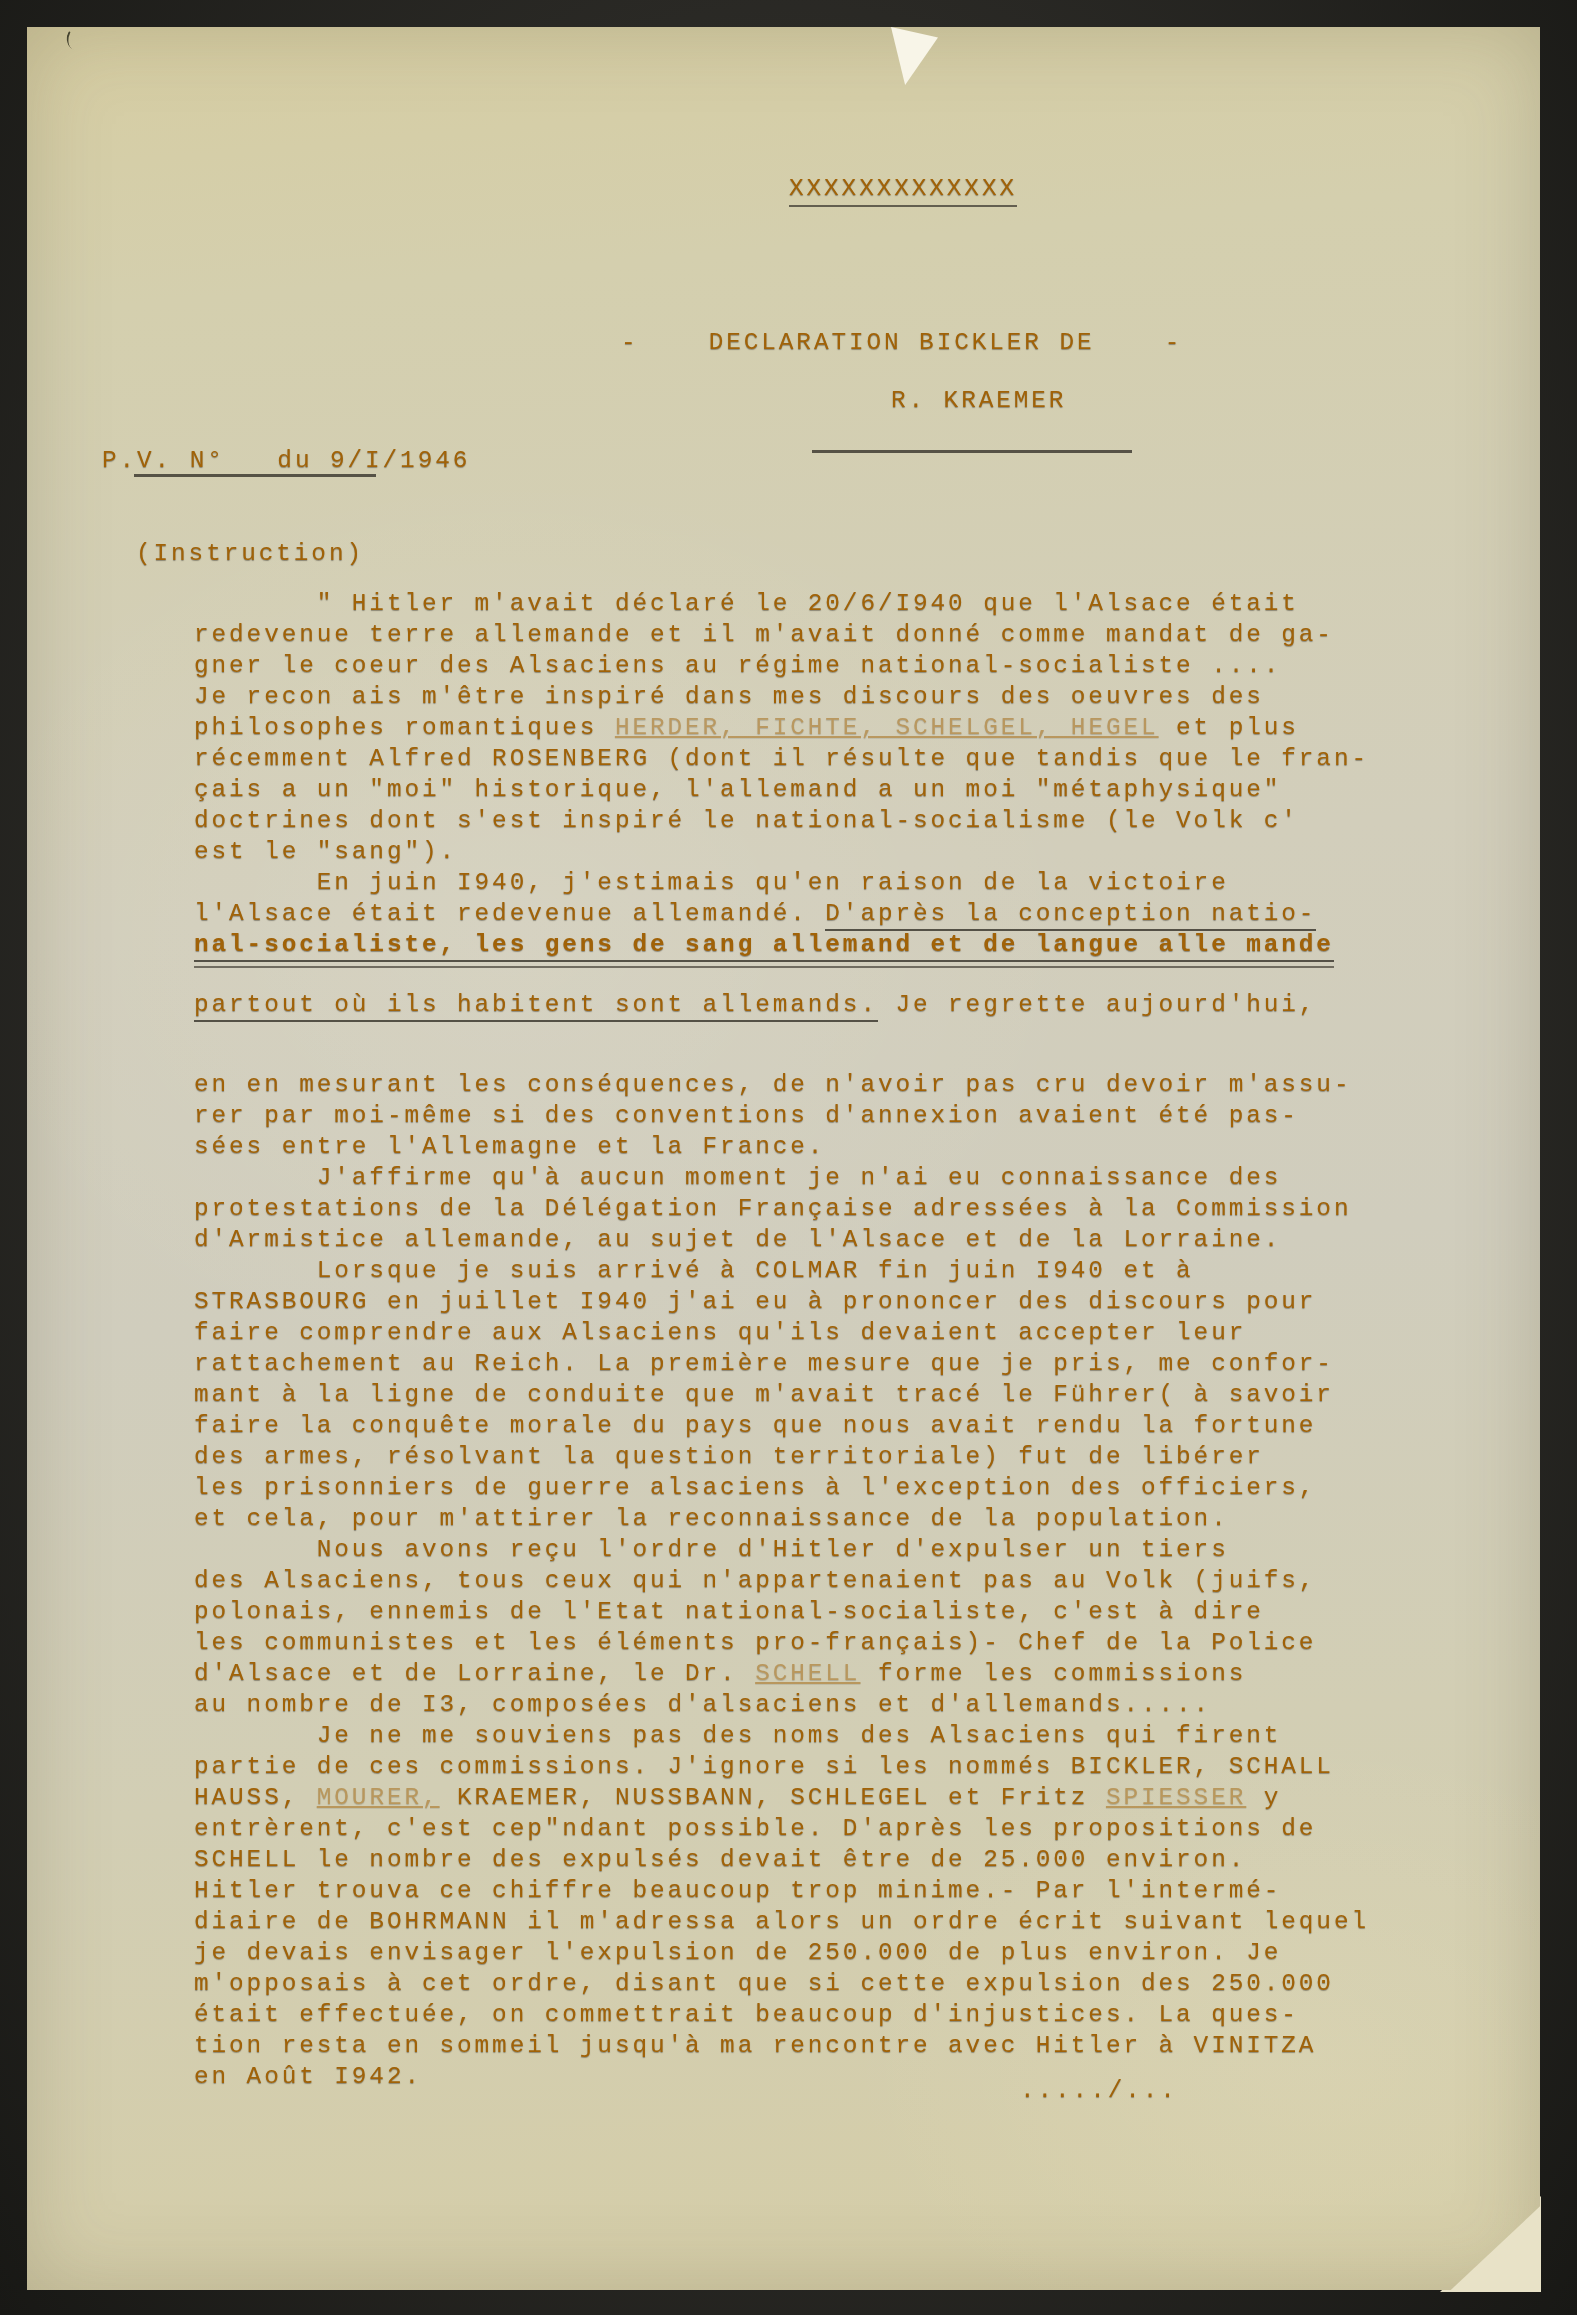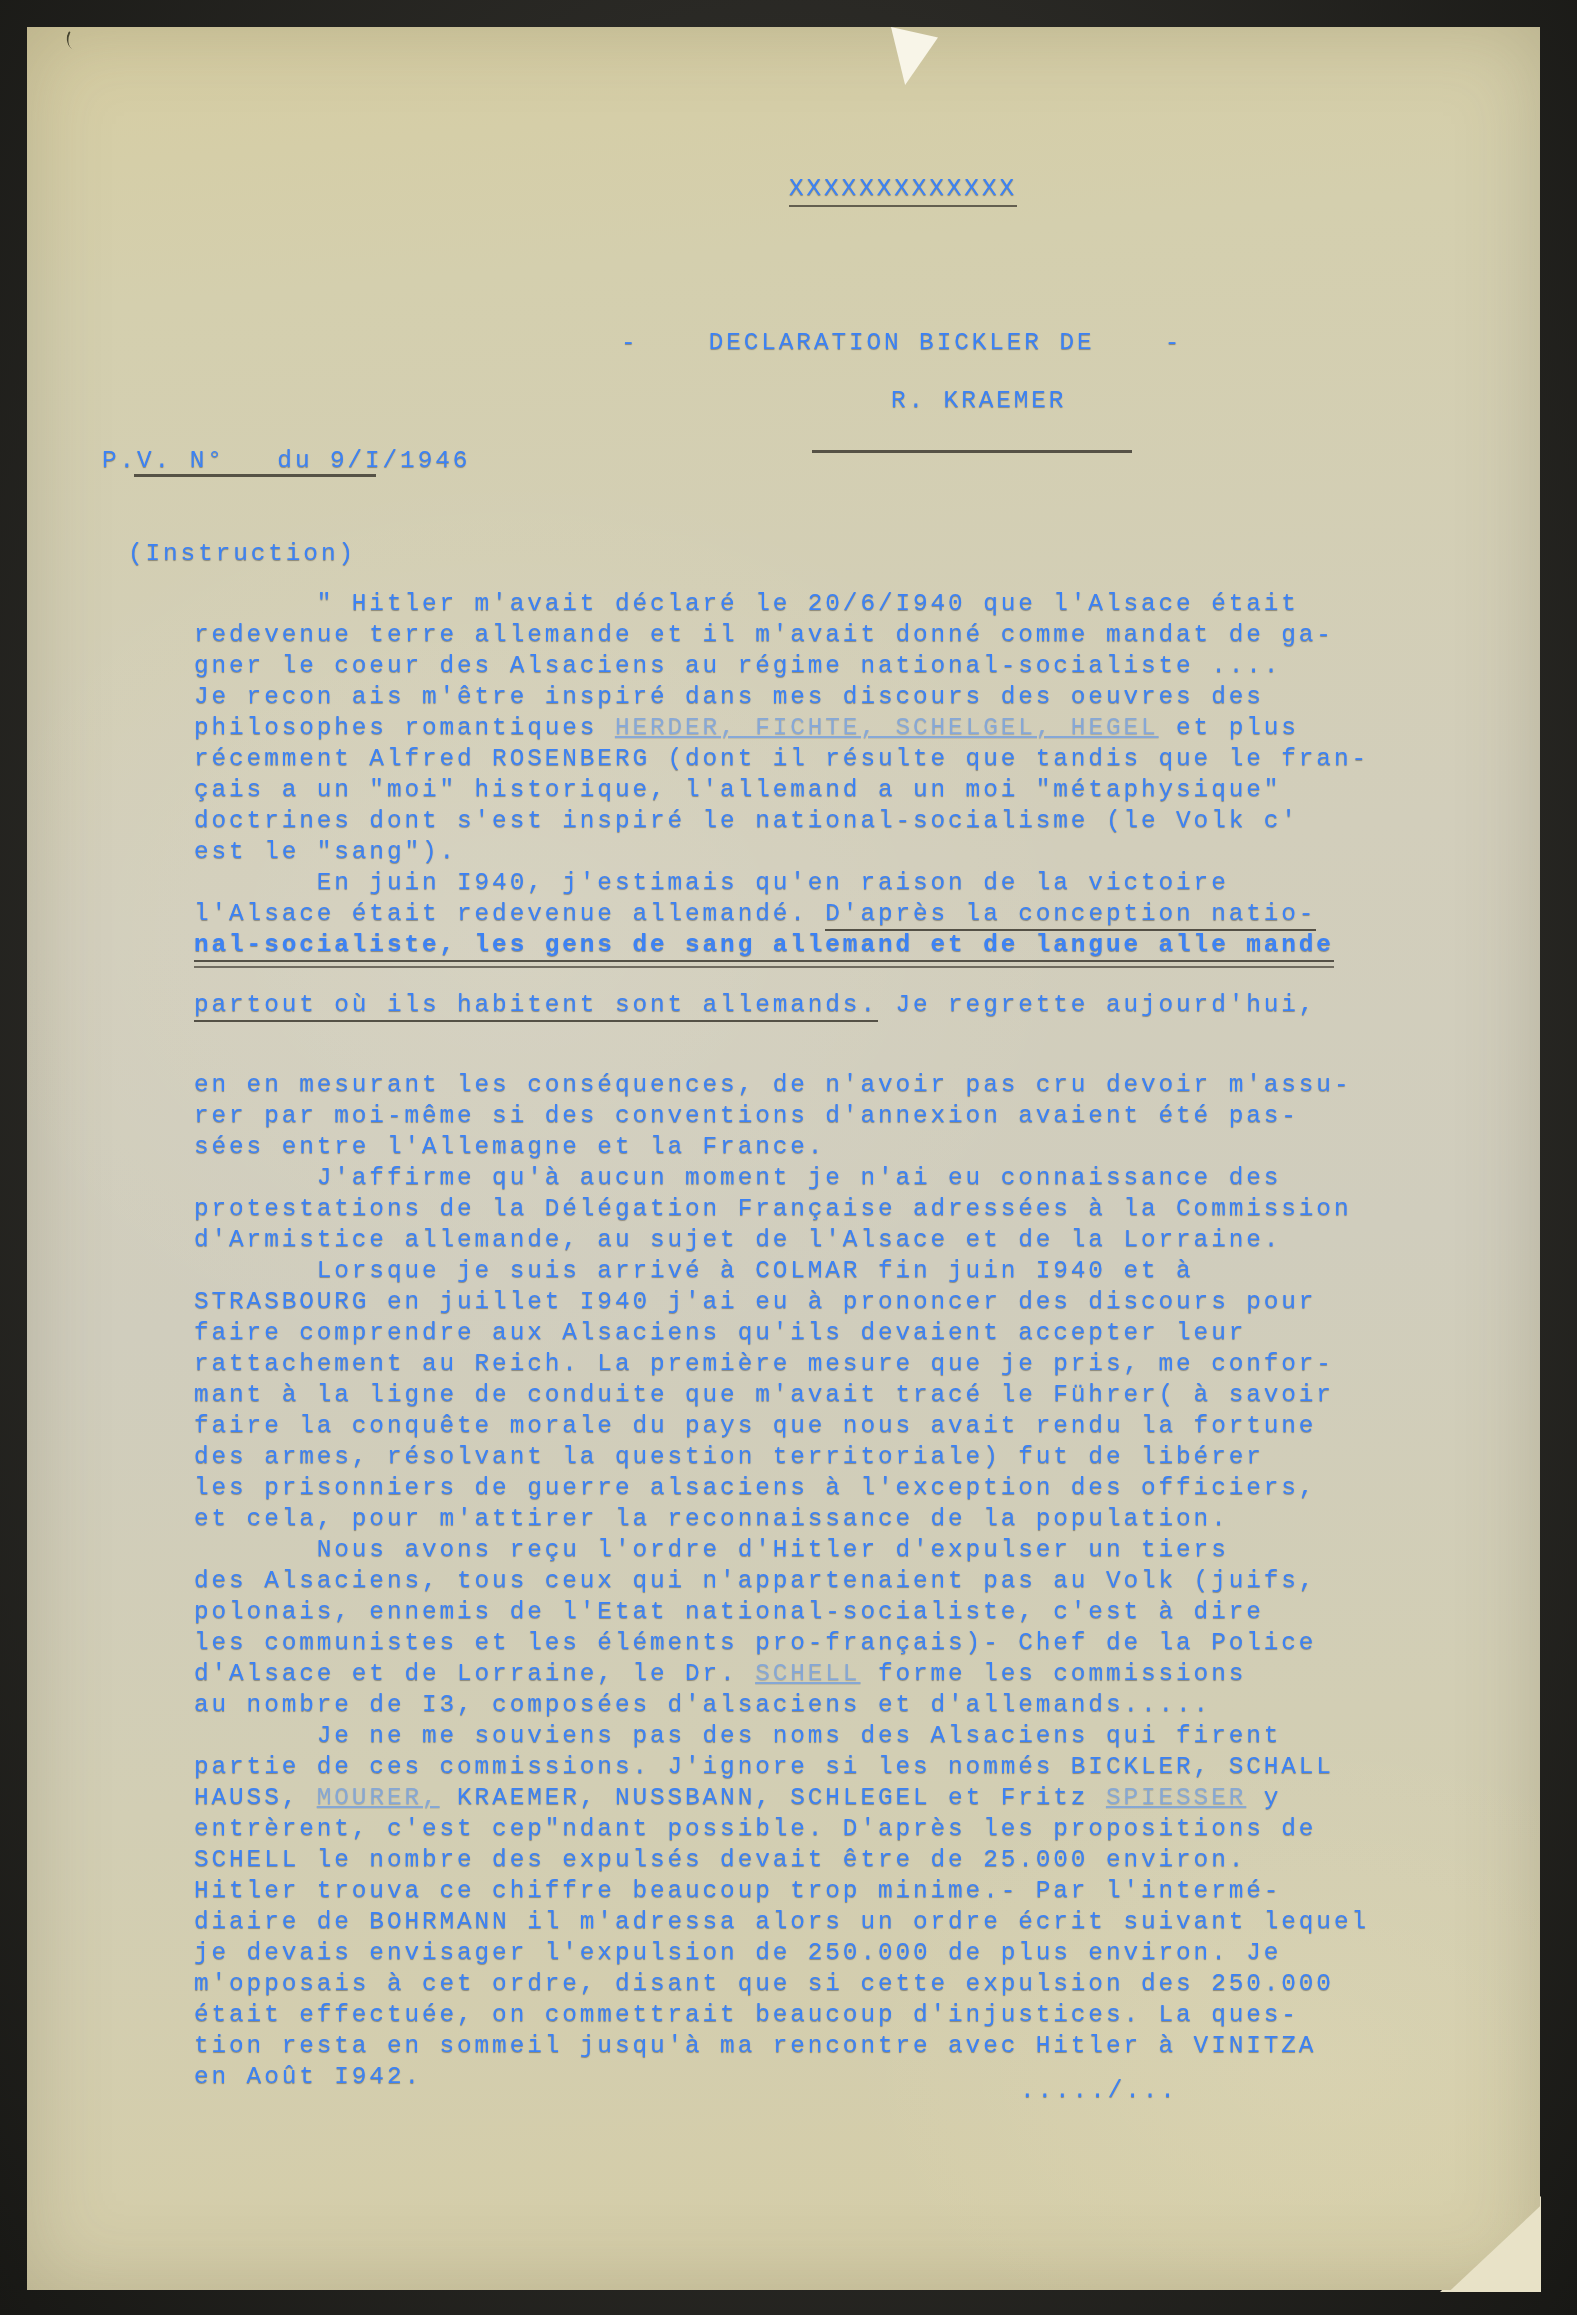--- a/index.html
+++ b/index.html
@@ -30,32 +30,32 @@
     position:absolute;left:891px;top:27px;width:47px;height:58px;
     background:#f8f5e8;
     clip-path:polygon(0 0,100% 18%,30% 100%);
   }
   .fold-mark{
     position:absolute;left:65px;top:33px;width:11px;height:15.4px;
     border-left:2.7px solid #45432f;border-radius:0 0 0 90%;
     transform:rotate(25deg);
   }
   .typed{
-    color:#3b82f6;
+    color:#a16207;
     letter-spacing:2.9px;
     text-shadow:0 0.5px 1px rgba(80,74,62,.55);
   }
   .xrow{
     position:absolute;left:789px;top:175px;font-size:24.4px;
     border-bottom:2.7px solid rgba(70,66,56,.8);padding-bottom:2.7px;white-space:pre;
   }
   .title-line{position:absolute;left:621px;top:329px;font-size:24.4px;white-space:pre;}
   .wagner{position:absolute;left:891px;top:387px;font-size:24.4px;white-space:pre;}
   .pv-block{position:absolute;left:102px;top:383px;font-size:24.4px;white-space:pre;line-height:31px;font-family:Liberation Mono, monospace;}
-  .pv-block .l2{margin-left:26px;}
+  .pv-block .l2{margin-left:34px;}
   .rule{position:absolute;height:2.7px;background:rgba(64,60,50,.85);}
   #rule-wagner{left:812px;top:450px;width:320px;}
   #rule-pv{left:134px;top:474px;width:242px;}
   .doc-body{
     position:absolute;left:194px;top:588px;font-size:24.4px;line-height:31px;white-space:pre;
   }
   .line{height:31px;}
   .line span{display:inline-block;white-space:pre;line-height:31px;}
   .u{border-bottom:2.3px solid rgba(70,66,56,.9);}
   .u2{border-bottom:2.3px solid rgba(70,66,56,.9);position:relative;font-weight:bold;}

